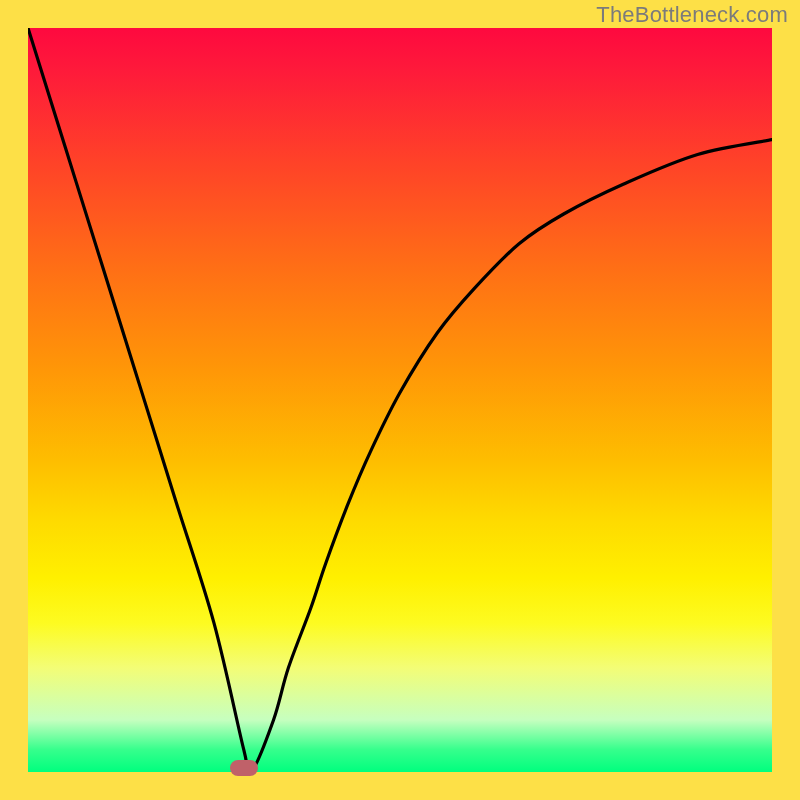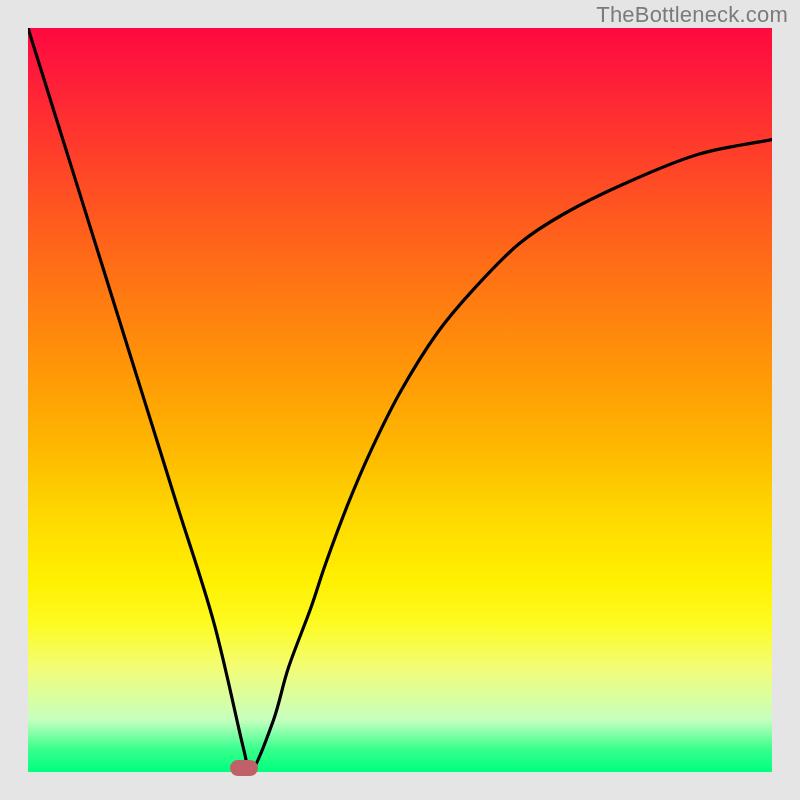--- a/index.html
+++ b/index.html
@@ -8,21 +8,21 @@
     width: 800px;
     height: 800px;
     background: #000;
     overflow: hidden;
     font-family: Arial, Helvetica, sans-serif;
   }
   .frame {
     position: relative;
     width: 800px;
     height: 800px;
-    background: #e5e5e5;
+    background: #fde047;
   }
   .watermark {
     position: absolute;
     top: 2px;
     right: 12px;
     color: #7b7b7b;
     font-size: 22px;
     font-weight: 500;
     letter-spacing: 0.2px;
     z-index: 10;

